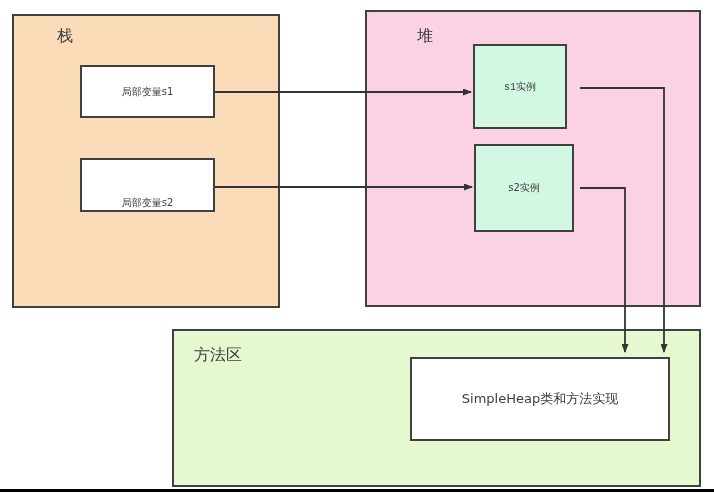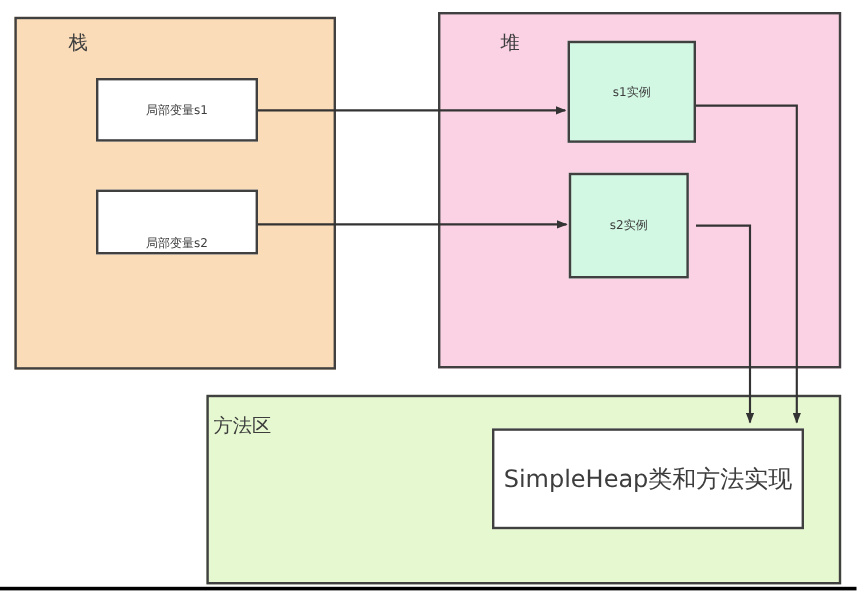--- a/index.html
+++ b/index.html
@@ -14,23 +14,23 @@
   .region{position:absolute;border:2px solid var(--box-border);}
   .region-label{position:absolute;font-size:16px;color:var(--text);white-space:nowrap;}
   .node{position:absolute;border:2px solid var(--box-border);display:flex;align-items:center;justify-content:center;font-size:10px;color:var(--text);white-space:nowrap;}
   .node.white{background:#ffffff;}
   .node.mint{background:var(--instance-bg);}
   #stack-region{left:12px;top:14px;width:268px;height:294px;background:var(--stack-bg);}
   #heap-region{left:365px;top:10px;width:336px;height:297px;background:var(--heap-bg);}
   #method-region{left:172px;top:329px;width:529px;height:158px;background:var(--method-bg);}
   #node-var-s1{left:80px;top:65px;width:135px;height:53px;}
   #node-var-s2{left:80px;top:158px;width:135px;height:54px;align-items:flex-end;}
-  #node-inst-s1{left:473px;top:34px;width:107px;height:85px;}
+  #node-inst-s1{left:473px;top:44px;width:94px;height:85px;font-family:Liberation Mono, monospace;}
   #node-inst-s2{left:474px;top:144px;width:100px;height:88px;}
-  #node-simpleheap{left:410px;top:357px;width:260px;height:84px;font-size:20px;}
+  #node-simpleheap{left:410px;top:357px;width:260px;height:84px;font-size:13px;}
   #arrow-layer{position:absolute;left:0;top:0;width:714px;height:494px;pointer-events:none;}
   #page-bottom-line{position:absolute;left:0;top:489px;width:714px;height:3px;background:var(--page-line);}
 </style>
 </head>
 <body>
 
 <div class="canvas">
 
   <div class="region" id="stack-region">
     <span class="region-label" style="left:43px;top:10px;">栈</span>
@@ -46,21 +46,21 @@
     <span class="region-label" style="left:50px;top:14px;">堆</span>
   </div>
   <div class="node mint" id="node-inst-s1">
     <span>s1实例</span>
   </div>
   <div class="node mint" id="node-inst-s2">
     <span>s2实例</span>
   </div>
 
   <div class="region" id="method-region">
-    <span class="region-label" style="left:4px;top:14px;">方法区</span>
+    <span class="region-label" style="left:20px;top:14px;">方法区</span>
   </div>
   <div class="node white" id="node-simpleheap">
     <span>SimpleHeap类和方法实现</span>
   </div>
 
   <svg id="arrow-layer" viewBox="0 0 714 494">
     <defs>
       <marker id="ah" markerWidth="9" markerHeight="7" refX="8" refY="3.5" orient="auto" markerUnits="userSpaceOnUse">
         <path d="M0,0 L9,3.5 L0,7 Z" fill="#333333"></path>
       </marker>

